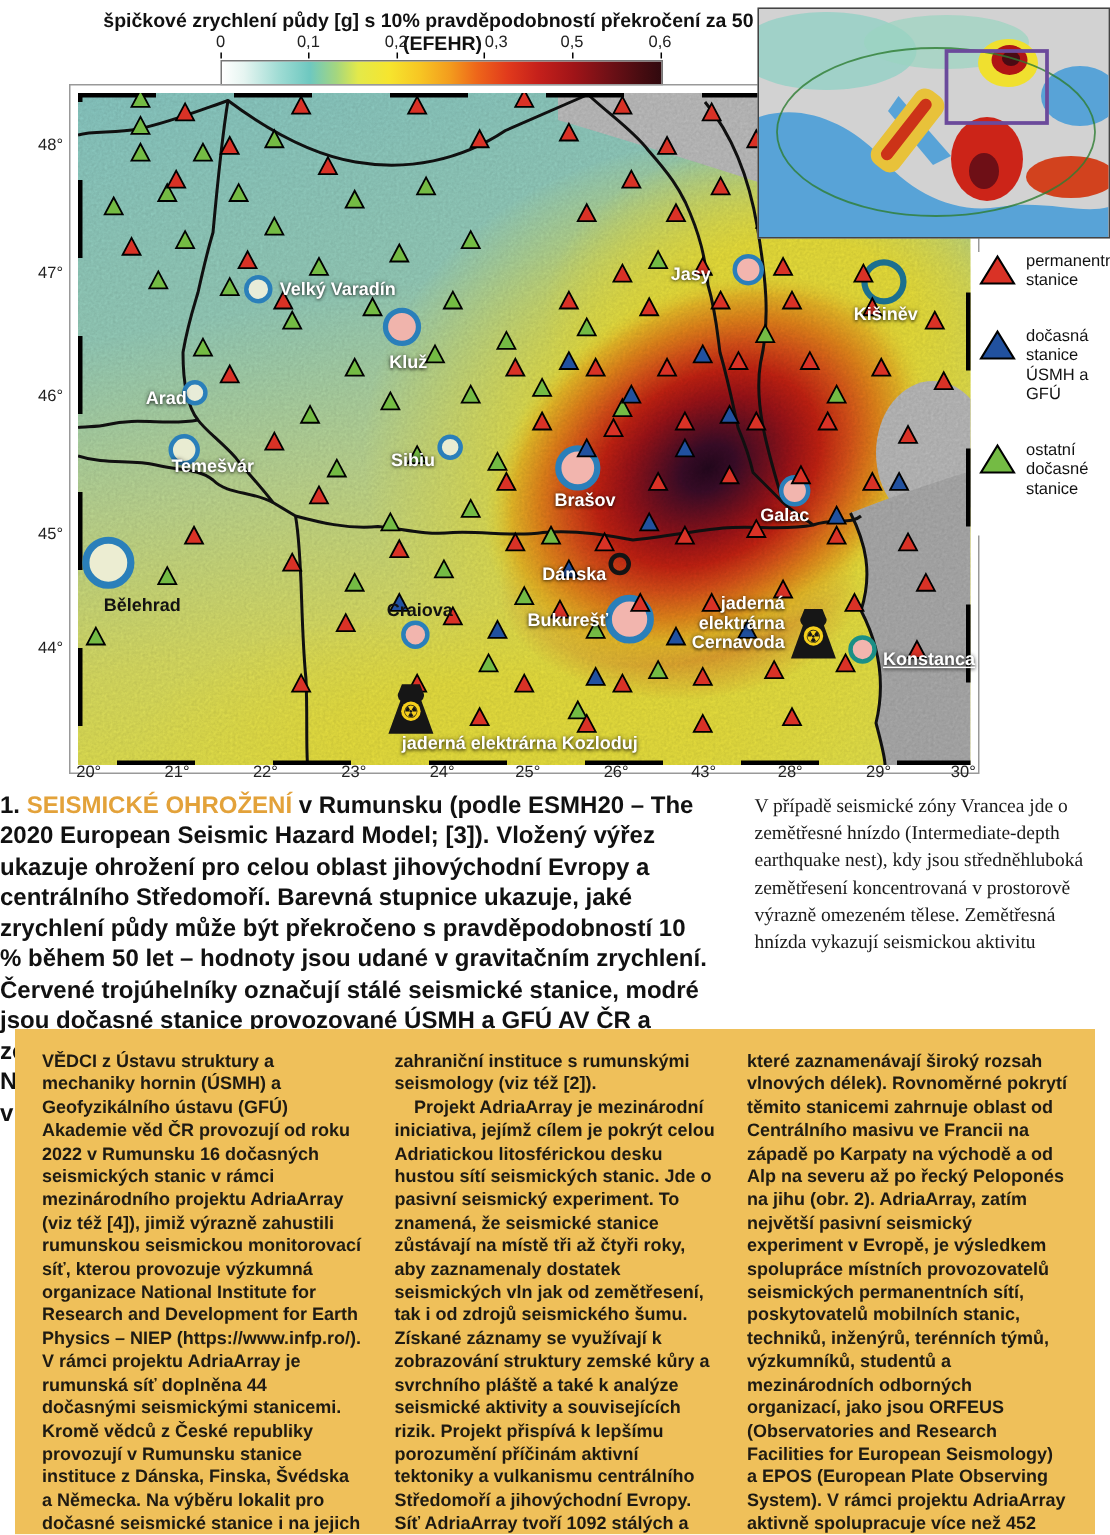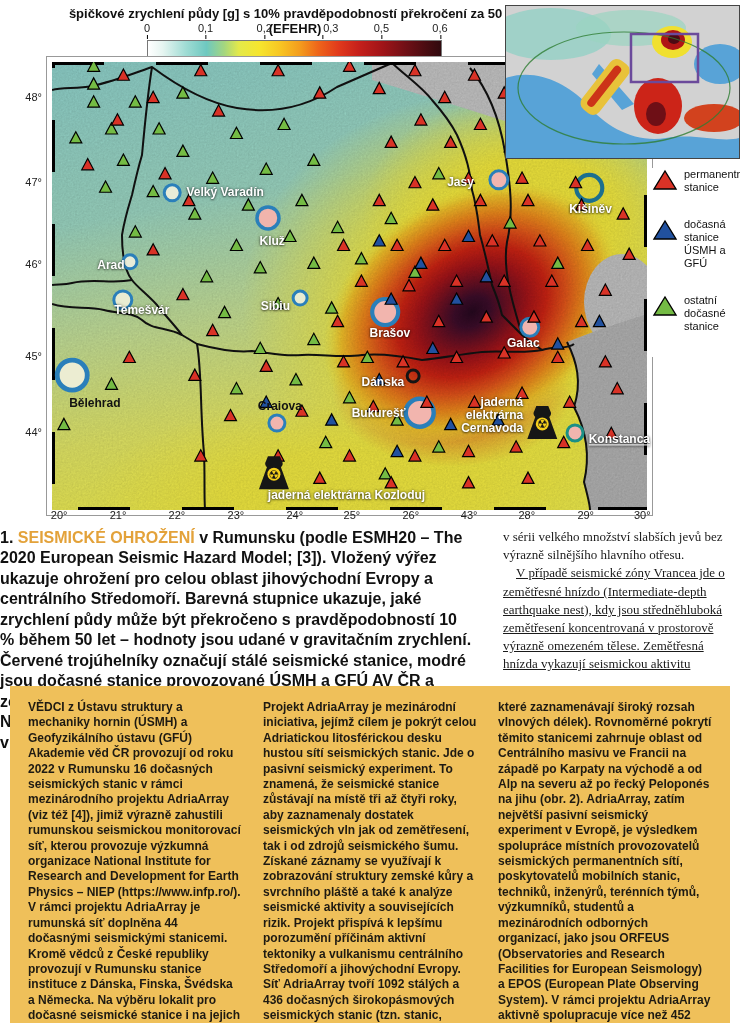--- a/index.html
+++ b/index.html
@@ -401,29 +401,29 @@
 dočasné
 stanice</span>
       </div>
     </div>
 
   <div class="cap-left">
     <span class="cap-num">1.</span>
     <span class="cap-lead">SEISMICKÉ OHROŽENÍ</span><span> v Rumunsku (podle ESMH20 – The 2020 European Seismic Hazard Model; [3]). Vložený výřez ukazuje ohrožení pro celou oblast jihovýchodní Evropy a centrálního Středomoří. Barevná stupnice ukazuje, jaké zrychlení půdy může být překročeno s pravděpodobností 10 % během 50 let – hodnoty jsou udané v gravitačním zrychlení. Červené trojúhelníky označují stálé seismické stanice, modré jsou dočasné stanice provozované ÚSMH a GFÚ AV ČR a zeleně jsou dočasné stanice provozované dalšími institucemi. Na mapce jsou také vyznačeny dvě jaderné elektrárny – jedna v Rumunsku, druhá v Bulharsku.</span>
   </div>
   <div class="cap-right">
-    <p>v sérii velkého množství slabších jevů bez výrazně silnějšího hlavního otřesu.</p>
     <p>V případě seismické zóny Vrancea jde o zemětřesné hnízdo (Intermediate-depth earthquake nest), kdy jsou středněhluboká zemětřesení koncentrovaná v prostorově výrazně omezeném tělese. Zemětřesná hnízda vykazují seismickou aktivitu</p>
   </div>
 
   <div class="info-box" style="background: rgb(239, 192, 90);">
       <div class="info-col">
         <p>VĚDCI z Ústavu struktury a mechaniky hornin (ÚSMH) a Geofyzikálního ústavu (GFÚ) Akademie věd ČR provozují od roku 2022 v Rumunsku 16 dočasných seismických stanic v rámci mezinárodního projektu AdriaArray (viz též [4]), jimiž výrazně zahustili rumunskou seismickou monitorovací síť, kterou provozuje výzkumná organizace National Institute for Research and Development for Earth Physics – NIEP (https://www.infp.ro/). V rámci projektu AdriaArray je rumunská síť doplněna 44 dočasnými seismickými stanicemi. Kromě vědců z České republiky provozují v Rumunsku stanice instituce z Dánska, Finska, Švédska a Německa. Na výběru lokalit pro dočasné seismické stanice i na jejich údržbě spolupracují všechny</p>
       </div>
       <div class="info-col">
+        <p>zahraniční instituce s rumunskými seismology (viz též [2]).</p>
         <p>Projekt AdriaArray je mezinárodní iniciativa, jejímž cílem je pokrýt celou Adriatickou litosférickou desku hustou sítí seismických stanic. Jde o pasivní seismický experiment. To znamená, že seismické stanice zůstávají na místě tři až čtyři roky, aby zaznamenaly dostatek seismických vln jak od zemětřesení, tak i od zdrojů seismického šumu. Získané záznamy se využívají k zobrazování struktury zemské kůry a svrchního pláště a také k analýze seismické aktivity a souvisejících rizik. Projekt přispívá k lepšímu porozumění příčinám aktivní tektoniky a vulkanismu centrálního Středomoří a jihovýchodní Evropy. Síť AdriaArray tvoří 1092 stálých a 436 dočasných širokopásmových seismických stanic (tzn. stanic,</p>
       </div>
       <div class="info-col">
         <p>které zaznamenávají široký rozsah vlnových délek). Rovnoměrné pokrytí těmito stanicemi zahrnuje oblast od Centrálního masivu ve Francii na západě po Karpaty na východě a od Alp na severu až po řecký Peloponés na jihu (obr. 2). AdriaArray, zatím největší pasivní seismický experiment v Evropě, je výsledkem spolupráce místních provozovatelů seismických permanentních sítí, poskytovatelů mobilních stanic, techniků, inženýrů, terénních týmů, výzkumníků, studentů a mezinárodních odborných organizací, jako jsou ORFEUS (Observatories and Research Facilities for European Seismology) a EPOS (European Plate Observing System). V rámci projektu AdriaArray aktivně spolupracuje více než 452 výzkumníků a techniků ze 64 institucí 30 evropských zemí.</p>
       </div>
     </div>
 
 </div>
 
 </body></html>

